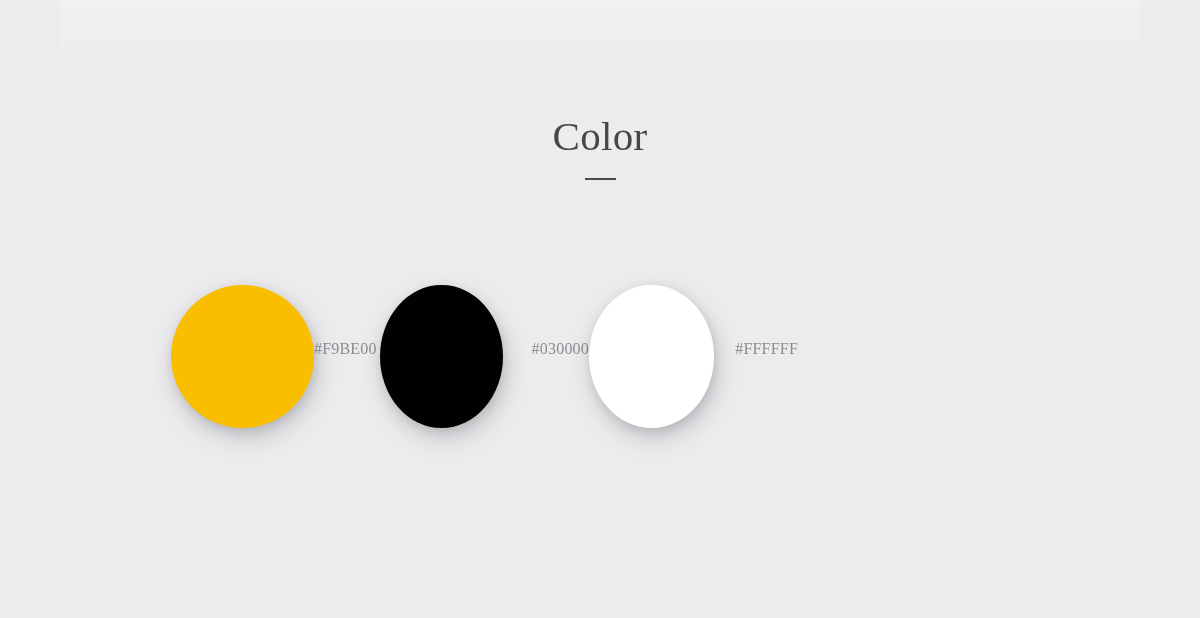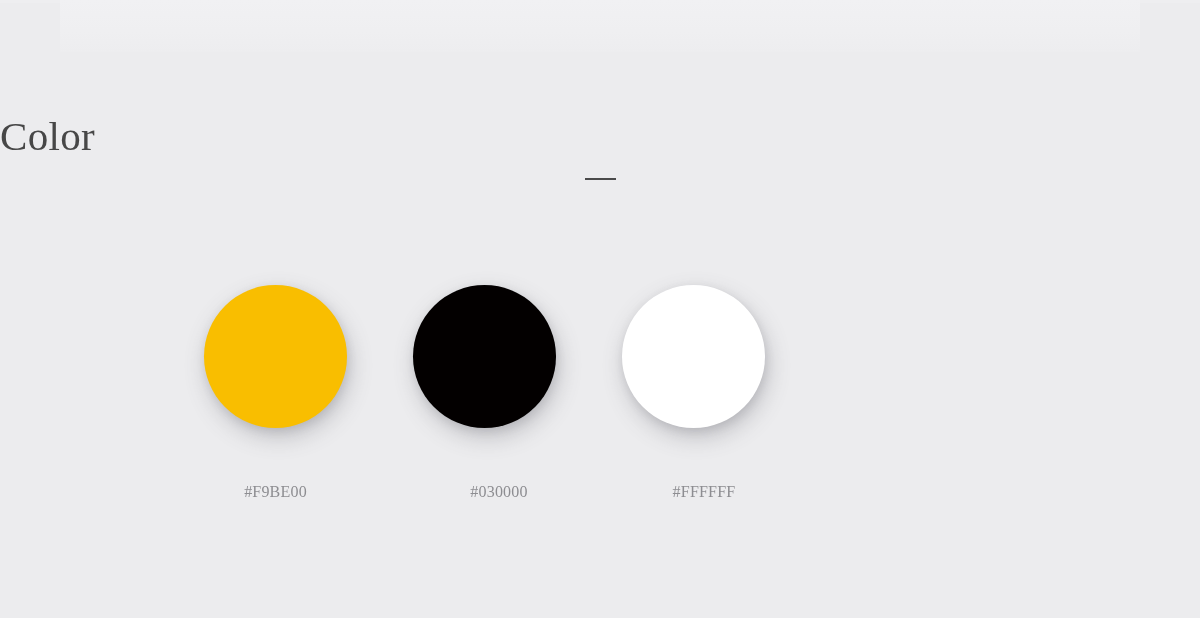--- a/index.html
+++ b/index.html
@@ -42,20 +42,21 @@
     background: #eeeef0;
     pointer-events: none;
   }
 
   
   .title-block {
     position: absolute;
     left: 0;
     top: 112px;
     width: 1200px;
+    text-align: center;
   }
   .page-title {
     font-family: "Liberation Serif", "DejaVu Serif", serif;
     font-size: 41px;
     line-height: 48px;
     font-weight: 400;
     color: #474747;
     letter-spacing: 0.3px;
   }
   .title-rule {
@@ -71,22 +72,20 @@
     left: 171px;
     top: 285px;
     width: 869px;
     display: flex;
     flex-direction: row;
     align-items: flex-start;
   }
   .swatch-cell {
     width: 209px;
     display: flex;
-    flex-direction: column;
-    align-items: center;
   }
   .swatch-disc {
     width: 143px;
     height: 143px;
     border-radius: 50%;
     box-shadow: 3px 9px 22px rgba(90, 90, 100, 0.30),
                 1px 3px 9px rgba(90, 90, 100, 0.14);
   }
   .swatch-label {
     margin-top: 54px;

